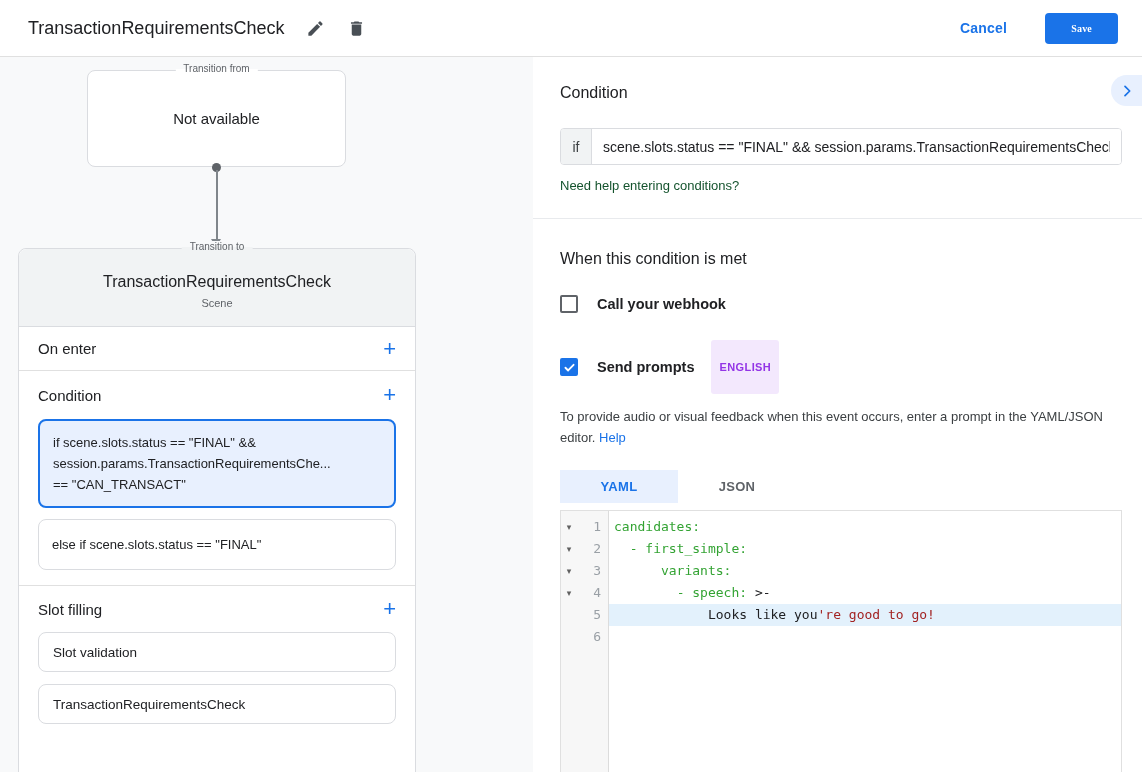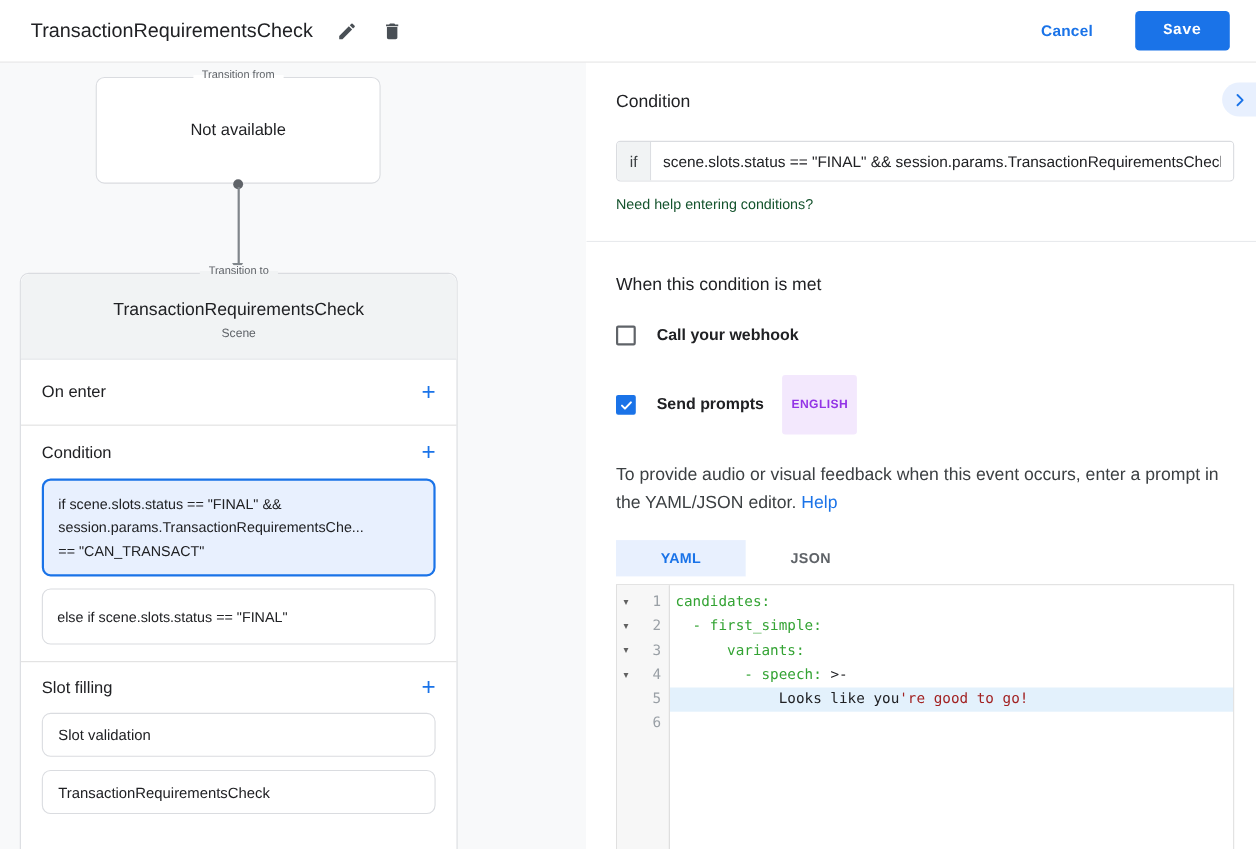--- a/index.html
+++ b/index.html
@@ -7,21 +7,21 @@
   body { font-family:"Liberation Sans", sans-serif; }
   .app { width:1142px; height:772px; background:#fff; position:relative; overflow:hidden; margin:0 auto; }
 
   
   .header { height:57px; display:flex; align-items:center; padding:0 24px 0 28px; border-bottom:1px solid #e0e0e0; background:#fff; }
   .title { font-size:18px; color:#202124; }
   .icon-btn { border:none; background:none; cursor:pointer; margin-left:22px; display:flex; align-items:center; }
   .icon-btn svg { fill:#494f55; }
   .spacer { flex:1; }
   .cancel-btn { border:none; background:none; color:#1a73e8; font-size:14px; font-weight:bold; letter-spacing:.2px; margin-right:38px; cursor:pointer; font-family:inherit; }
-  .save-btn { border:none; background:#1a73e8; color:#fff; font-size:14px; font-weight:bold; letter-spacing:.2px; padding:10px 26px; border-radius:4px; cursor:pointer; font-family:Liberation Mono, monospace; }
+  .save-btn { border:none; background:#1a73e8; color:#fff; font-size:10px; font-weight:bold; letter-spacing:.2px; padding:10px 26px; border-radius:4px; cursor:pointer; font-family:Liberation Serif, serif; }
 
   
   .main { display:flex; height:715px; }
   .canvas { width:533px; flex:none; background:#f8f9fa; position:relative; overflow:hidden; }
   .detail { flex:1; background:#fff; position:relative; padding:0 20px 0 27px; overflow:hidden; }
 
   
   .from-box { position:absolute; left:87px; top:13px; width:259px; height:97px; background:#fff; border:1px solid #dadce0; border-radius:8px; display:flex; align-items:center; justify-content:center; }
   .legend { position:absolute; top:-8px; left:50%; transform:translateX(-50%); font-size:10px; color:#5f6368; padding:0 8px; white-space:nowrap; }
   .legend.from { background:linear-gradient(to bottom,#f8f9fa 50%,#ffffff 50%); }
@@ -33,21 +33,21 @@
   .conn-arrow { position:absolute; left:211px; top:182px; width:0; height:0; border-left:5.5px solid transparent; border-right:5.5px solid transparent; border-top:8px solid #80868b; }
 
   
   .to-card { position:absolute; left:18px; top:191px; width:398px; bottom:-30px; background:#fff; border:1px solid #dadce0; border-radius:8px; }
   .to-header { height:78px; background:#f1f3f4; border-bottom:1px solid #dadce0; border-radius:8px 8px 0 0; display:flex; flex-direction:column; align-items:center; justify-content:center; gap:6px; padding-top:6px; }
   .to-title { font-size:16px; color:#202124; }
   .to-sub { font-size:11px; color:#5f6368; }
   .sec-head { display:flex; align-items:center; justify-content:space-between; padding:0 19px; }
   .sec-label { font-size:15px; color:#202124; }
   .plus { color:#1a73e8; font-size:22px; font-weight:normal; line-height:1; cursor:pointer; }
-  .row-on-enter { height:60px; border-bottom:1px solid #e0e0e0; }
+  .row-on-enter { height:44px; border-bottom:1px solid #e0e0e0; }
   .sec-cond .sec-head { height:48px; }
   .cond-card { margin:0 19px 11px; border-radius:8px; font-size:13px; line-height:21px; color:#202124; }
   .cond-card.selected { background:#e8f0fe; border:2px solid #1a73e8; padding:11px 13px; cursor:pointer; }
   .cond-card.plain { background:#fff; border:1px solid #dadce0; padding:14px 13px; cursor:pointer; }
   .sec-cond { border-bottom:1px solid #e0e0e0; padding-bottom:4px; }
   .sec-slot .sec-head { height:46px; }
   .slot-card { margin:0 19px 12px; height:40px; background:#fff; border:1px solid #dadce0; border-radius:8px; display:flex; align-items:center; padding-left:14px; font-size:13.5px; color:#202124; cursor:pointer; }
 
   
   .d-heading { font-size:16px; color:#202124; margin-top:27px; }
@@ -58,21 +58,21 @@
   .help-link { display:inline-block; margin-top:13px; font-size:13px; color:#14532d; text-decoration:none; cursor:pointer; }
   .h-divider { margin:24px -20px 0 -27px; border:none; border-top:1px solid #e8eaed; }
   .when-heading { font-size:16px; color:#202124; margin-top:31px; }
   .check-row { display:flex; align-items:center; margin-top:27px; }
   .check-row + .check-row { }
   .cbox { width:18px; height:18px; border-radius:2px; flex:none; cursor:pointer; }
   .cbox.off { border:2px solid #5f6368; background:#fff; }
   .cbox.on { background:#1a73e8; border:2px solid #1a73e8; display:flex; align-items:center; justify-content:center; }
   .check-label { font-size:14.5px; font-weight:bold; color:#202124; margin-left:19px; }
   .lang-badge { margin-left:17px; background:#f3e8fd; color:#9334e6; font-size:11px; font-weight:bold; letter-spacing:.4px; padding:21px 8px; border-radius:3px; }
-  .desc { margin-top:24px; font-size:16px; color:#3c4043; line-height:1.6; max-width:578px; }
+  .desc { margin-top:13px; font-size:13px; color:#3c4043; line-height:1.6; max-width:578px; }
   .desc .inline-link { color:#1a73e8; text-decoration:none; cursor:pointer; }
   .tabs { display:flex; margin-top:21px; }
   .tab { width:118px; height:33px; display:flex; align-items:center; justify-content:center; font-size:13px; font-weight:bold; letter-spacing:.3px; cursor:pointer; }
   .tab.active { background:#e8f0fe; color:#1a73e8; }
   .tab.idle { background:#fff; color:#5f6368; }
 
   
   .editor { margin-top:7px; width:562px; height:310px; border:1px solid #e0e0e0; display:flex; font-family:"DejaVu Sans Mono", monospace; font-size:13px; line-height:22px; background:#fff; }
   .gutter { width:48px; flex:none; background:#f7f7f7; border-right:1px solid #dcdcdc; padding-top:5px; }
   .gutter-row { display:flex; height:22px; align-items:center; }

